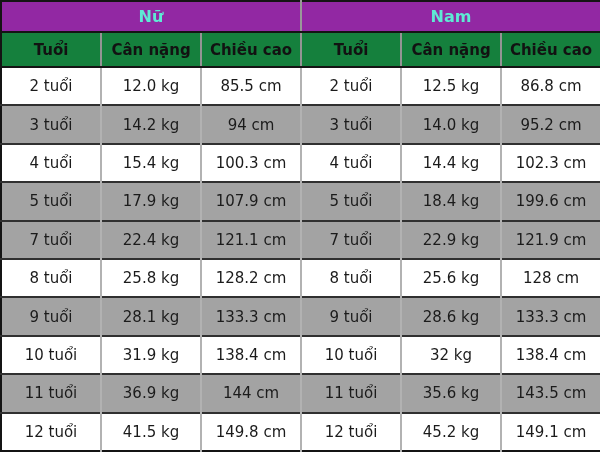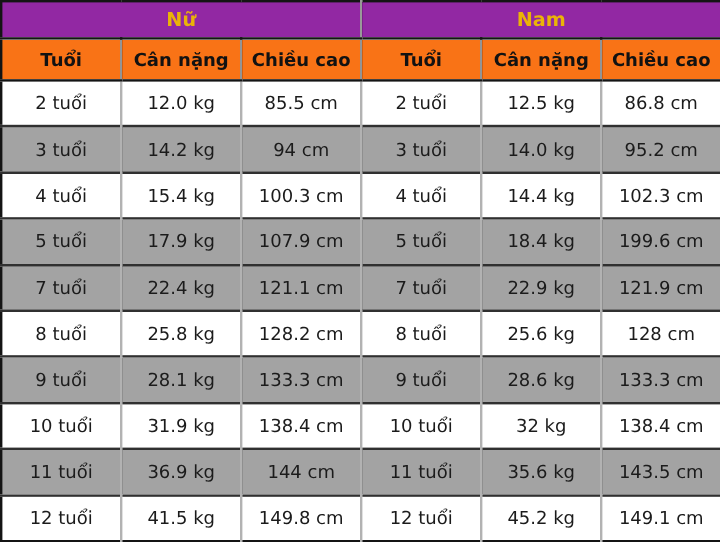--- a/index.html
+++ b/index.html
@@ -20,30 +20,30 @@
   table.growth col { width: 100px; }
   th, td {
     text-align: center;
     vertical-align: middle;
     padding: 0;
     overflow: hidden;
     white-space: nowrap;
   }
   th.group-th {
     background: #9228A3;
-    color: #eab308;
+    color: #5eead4;
     font-size: 16px;
     font-weight: 700;
     height: 29px;
     border-bottom: 2px solid #141414;
     border-left: 2px solid rgba(0,0,0,0.40);
   }
   th.group-th:first-child { border-left: none; }
   th.col-th {
-    background: #f97316;
+    background: #15803d;
     color: #121212;
     font-size: 15px;
     font-weight: 700;
     height: 33px;
     border-bottom: 2px solid #141414;
     border-left: 2px solid rgba(0,0,0,0.42);
     margin-top: 24px;
   }
   th.col-th:first-child { border-left: none; }
   tbody td {

